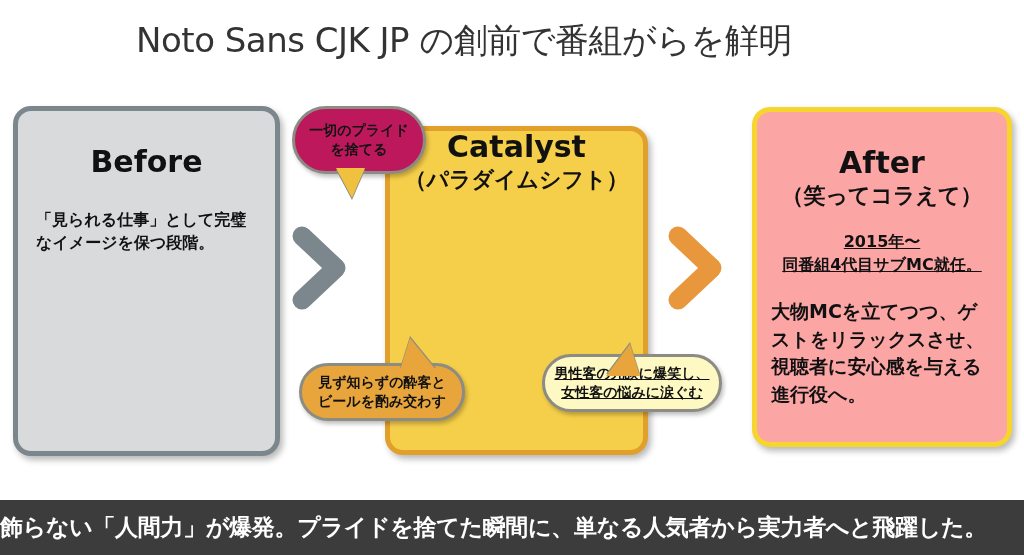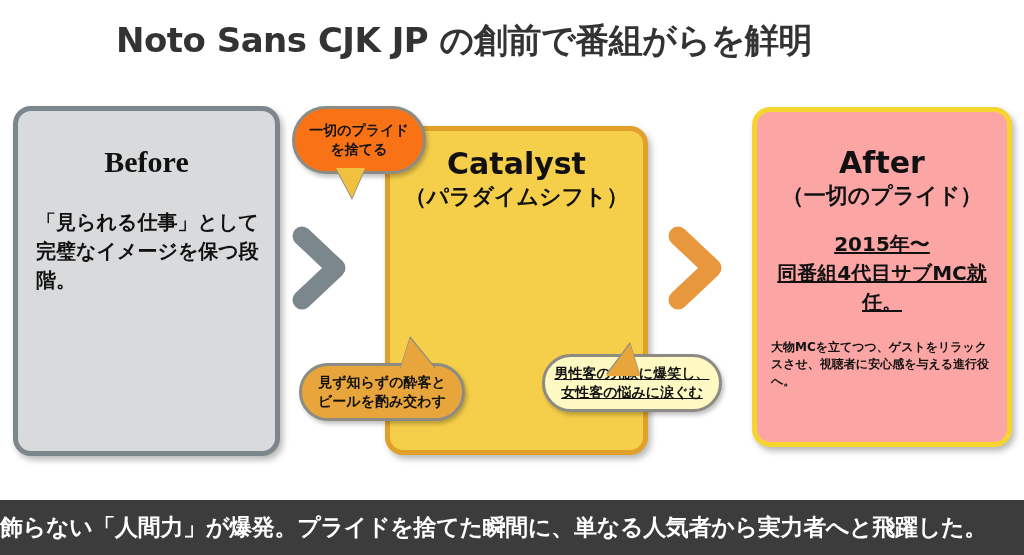--- a/index.html
+++ b/index.html
@@ -17,42 +17,41 @@
   }
 
   
   #title {
     position: absolute;
     left: 0;
     top: 18px;
     width: 928px;
     text-align: center;
     font-size: 34px;
-    font-weight: bold;
+    font-weight: normal;
     color: #333333;
     letter-spacing: -0.5px;
     white-space: nowrap;
   }
 
   
   .stage-box {
     position: absolute;
     box-sizing: border-box;
     border-radius: 18px;
     box-shadow: 3px 4px 6px rgba(0,0,0,0.28);
   }
 
   #box-before {
     left: 13px;
     top: 106px;
     width: 267px;
     height: 350px;
     background: #d8dadc;
     border: 5px solid #7c868d;
-    font-family: Liberation Serif, serif;
   }
 
   #box-catalyst {
     left: 385px;
     top: 126px;
     width: 263px;
     height: 329px;
     background: #f6cf4a;
     border: 5px solid #e0a02a;
   }
@@ -67,63 +66,63 @@
   }
 
   .box-heading {
     text-align: center;
     font-size: 30px;
     font-weight: bold;
     color: #111111;
     line-height: 1.05;
   }
   #box-before .box-heading { margin-top: 35px; }
-  #box-catalyst .box-heading { margin-top: 17px; }
+  #box-catalyst .box-heading { margin-top: 0; }
   #box-after .box-heading { margin-top: 35px; }
 
   .box-subheading {
     text-align: center;
     font-size: 22px;
     font-weight: bold;
     color: #111111;
     margin-top: 5px;
     line-height: 1.1;
   }
 
   .box-body {
-    font-size: 20px;
+    font-size: 16px;
     font-weight: bold;
     color: #111111;
     line-height: 1.45;
     margin: 22px 16px 0 16px;
   }
   #box-before .box-body { margin-top: 30px; margin-left: 18px; }
   #box-catalyst .box-body { margin-top: 24px; text-align: center; }
   #box-after .box-body { margin-top: 22px; text-align: center; }
   #box-after .box-body-2 {
-    font-size: 12px;
+    font-size: 19px;
     font-weight: bold;
     color: #111111;
     line-height: 1.45;
     margin: 22px 14px 0 14px;
     text-align: left;
   }
 
   
   .chevron {
     position: absolute;
   }
   #chevron-1 { left: 292px; top: 226px; }
   #chevron-2 { left: 668px; top: 226px; }
 
   
   .bubble {
     position: absolute;
     box-sizing: border-box;
-    background: #f97316;
+    background: #be185d;
     border: 3px solid #8c8c84;
     border-radius: 26px;
     font-size: 14px;
     font-weight: bold;
     color: #111111;
     line-height: 1.35;
     text-align: center;
     display: flex;
     align-items: center;
     justify-content: center;
@@ -230,21 +229,21 @@
 </div>
 
 <div class="chevron" id="chevron-2">
   <svg width="58" height="84" viewBox="0 0 58 84">
     <path d="M10 10 L44 42 L10 74" fill="none" stroke="#e8973d" stroke-width="19" stroke-linecap="round" stroke-linejoin="round"></path>
   </svg>
 </div>
 
 <div class="stage-box" id="box-after">
   <div class="box-heading">After</div>
-  <div class="box-subheading">（一切のプライド）</div>
+  <div class="box-subheading">（笑ってコラえて）</div>
   <div class="box-body" style="white-space: pre-line; text-decoration: underline;">2015年〜
 同番組4代目サブMC就任。</div>
   <div class="box-body-2">大物MCを立てつつ、ゲストをリラックスさせ、視聴者に安心感を与える進行役へ。</div>
 </div>
 
 <div class="bubble-tail" id="bubble-pride-tail"></div>
 <div class="bubble" id="bubble-pride">
   <span style="white-space: pre-line;">一切のプライド
 を捨てる</span>
 </div>

